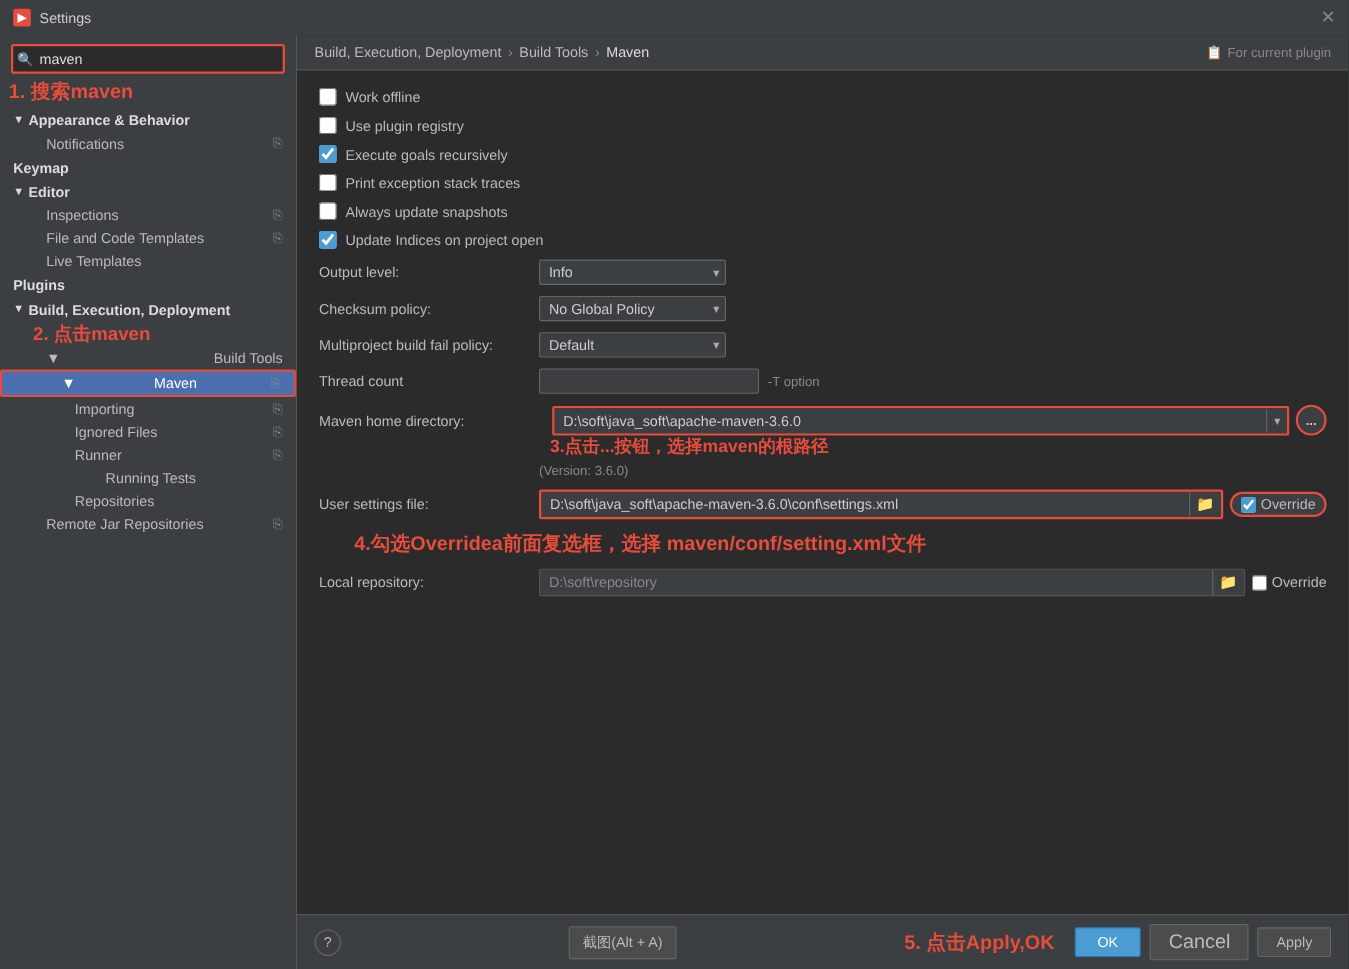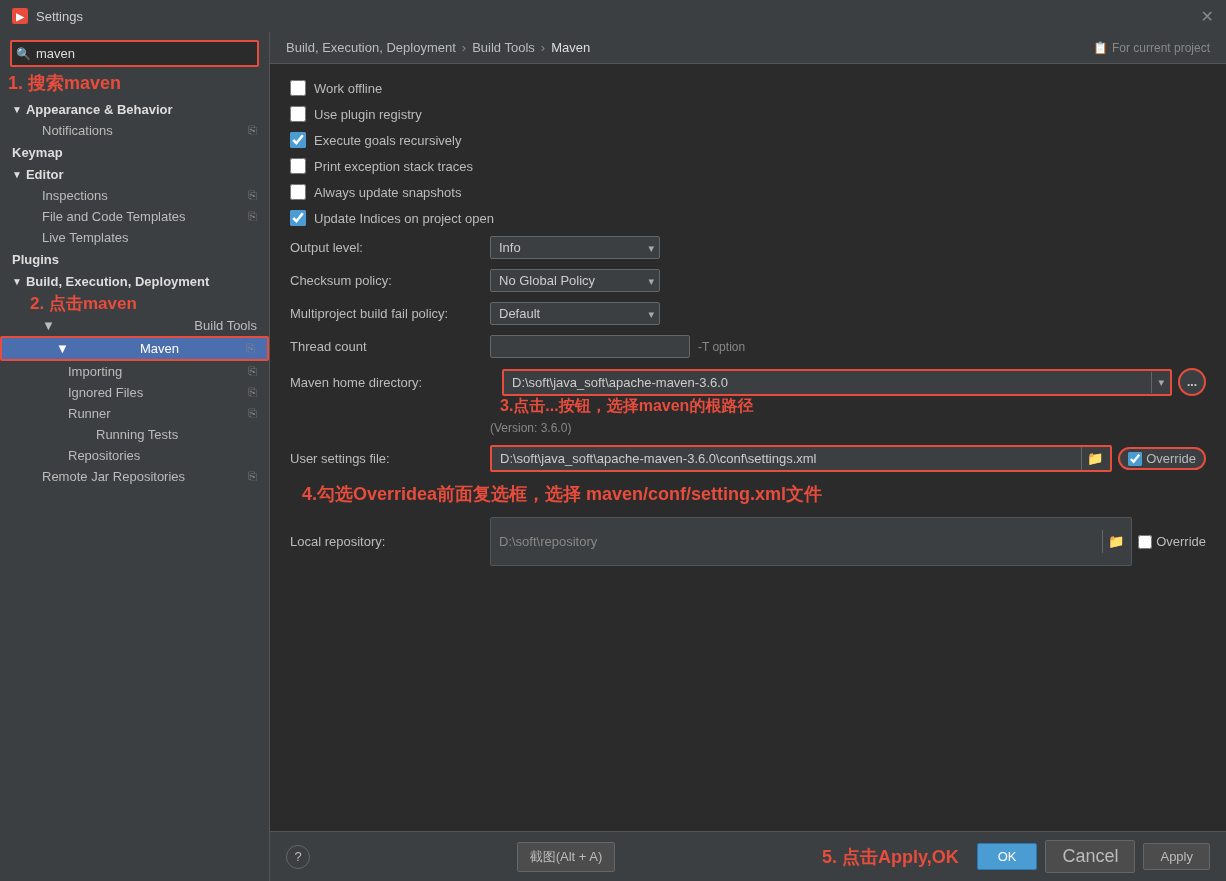--- a/index.html
+++ b/index.html
@@ -332,21 +332,21 @@
       background: #3c3f41;
       border: 1px solid #555;
       border-radius: 2px;
       overflow: hidden;
     }
     .local-repo-input {
       flex: 1;
       background: transparent;
       border: none;
       color: #888;
-      padding: 16px 8px;
+      padding: 4px 8px;
       font-size: 13px;
       outline: none;
     }
     .local-repo-folder {
       background: #3c3f41;
       border: none;
       border-left: 1px solid #666;
       color: #aaa;
       padding: 4px 6px;
       cursor: pointer;
@@ -522,21 +522,21 @@
       <div class="breadcrumb">
         <div class="breadcrumb-path">
           <span class="breadcrumb-link">Build, Execution, Deployment</span>
           <span class="breadcrumb-arrow">›</span>
           <span class="breadcrumb-link">Build Tools</span>
           <span class="breadcrumb-arrow">›</span>
           <span class="breadcrumb-current">Maven</span>
         </div>
         <div class="for-project">
           <span>📋</span>
-          <span>For current project</span>
+          <span>For current plugin</span>
         </div>
       </div>
 
       <div class="settings-body">
 
         <div class="setting-row">
           <input type="checkbox" class="setting-checkbox" style="">
           <span class="setting-label">Work offline</span>
         </div>
         <div class="setting-row">
@@ -613,21 +613,21 @@
           <div class="user-settings-input-wrap">
             <input class="user-settings-input" type="text" value="D:\soft\java_soft\apache-maven-3.6.0\conf\settings.xml" style="">
             <button class="user-settings-folder">📁</button>
           </div>
           <div class="override-wrap">
             <input type="checkbox" class="override-checkbox" checked="" style="">
             <span class="override-label">Override</span>
           </div>
         </div>
 
-        <div style="margin-left: 12px; color: #e74c3c; font-size: 18px; font-weight: bold; pointer-events: none; margin-bottom: 10px; line-height: 1.4;">
+        <div style="margin-left: 32px; color: #e74c3c; font-size: 18px; font-weight: bold; pointer-events: none; margin-bottom: 10px; line-height: 1.4;">
           <span>4.勾选Overridea前面复选框，选择
 maven/conf/setting.xml文件</span>
         </div>
 
         <div class="local-repo-row">
           <span class="local-repo-label">Local repository:</span>
           <div class="local-repo-input-wrap">
             <input class="local-repo-input" type="text" value="D:\soft\repository" style="">
             <button class="local-repo-folder">📁</button>
           </div>

